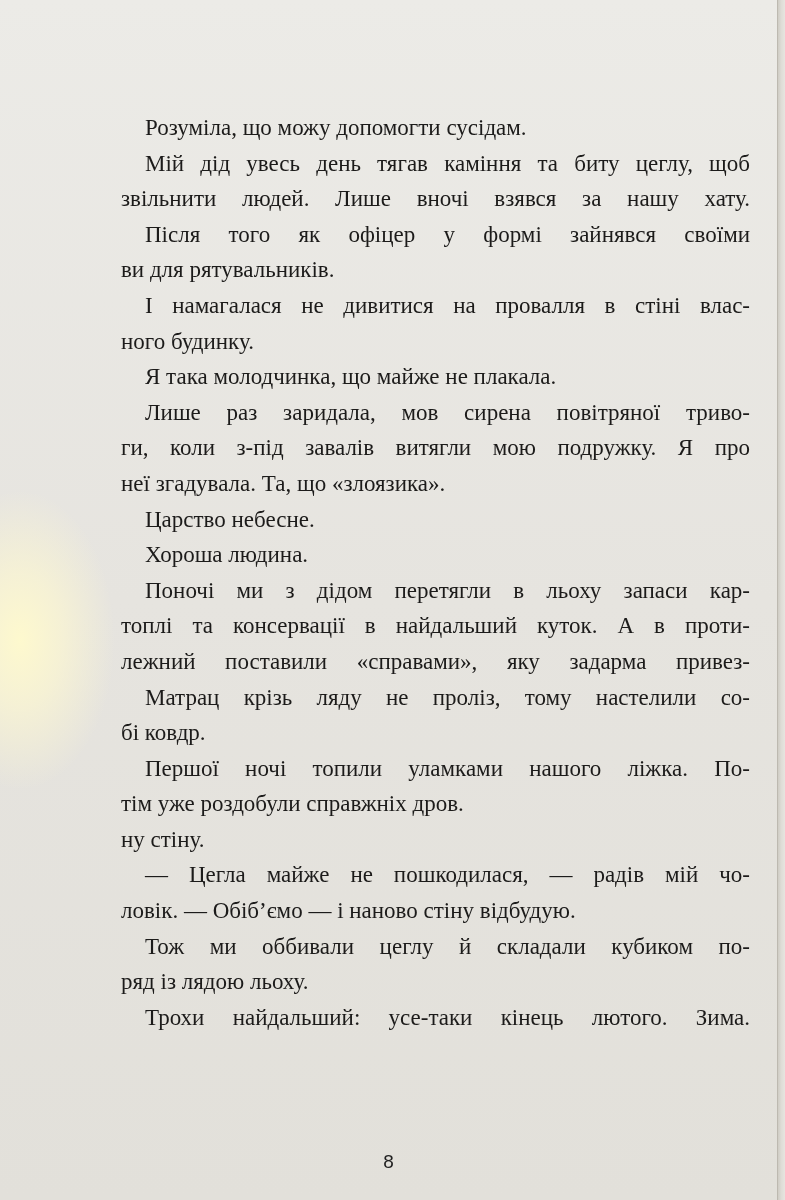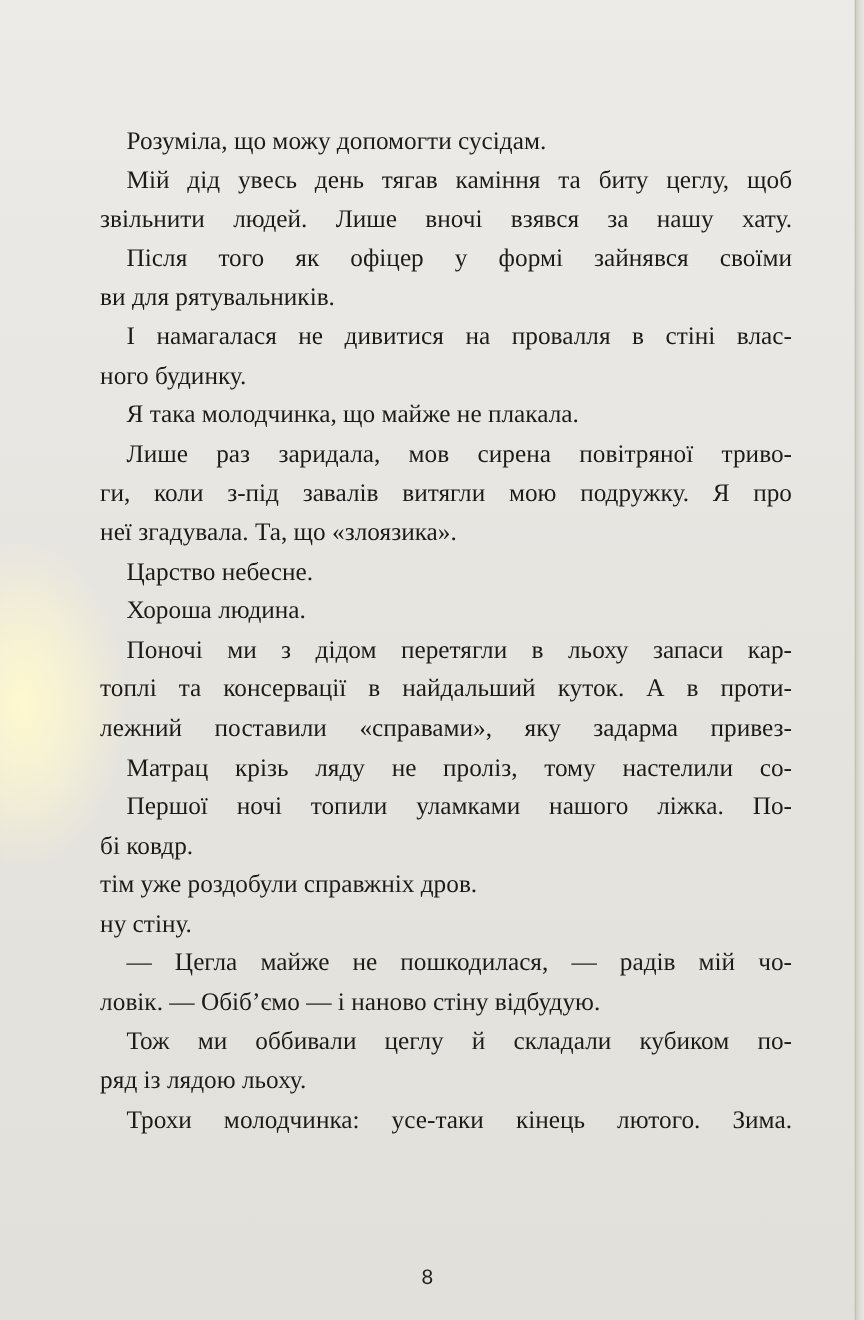--- a/index.html
+++ b/index.html
@@ -29,21 +29,21 @@
       position: absolute;
       left: 777px;
       top: 0;
       width: 8px;
       height: 1200px;
       background: linear-gradient(90deg, #cfccc4 0%, #dedcd6 40%, #e9e7e2 100%);
       border-left: 1px solid #bdb9b0;
     }
     .text-block {
       position: absolute;
-      left: 91px;
+      left: 121px;
       top: 110px;
       width: 629px;
       font-family: Liberation Serif, serif;
     }
     .line {
       position: relative;
       height: 35.6px;
       line-height: 35.6px;
       font-size: 23px;
       white-space: nowrap;
@@ -82,25 +82,25 @@
     <div class="line indent last">Я така молодчинка, що майже не плакала.</div>
     <div class="line indent">Лише раз заридала, мов сирена повітряної триво-</div>
     <div class="line">ги, коли з-під завалів витягли мою подружку. Я про</div>
     <div class="line last">неї згадувала. Та, що «злоязика».</div>
     <div class="line indent last">Царство небесне.</div>
     <div class="line indent last">Хороша людина.</div>
     <div class="line indent">Поночі ми з дідом перетягли в льоху запаси кар-</div>
     <div class="line">топлі та консервації в найдальший куток. А в проти-</div>
     <div class="line">лежний поставили «справами», яку задарма привез-</div>
     <div class="line indent">Матрац крізь ляду не проліз, тому настелили со-</div>
+    <div class="line last">бі ковдр.</div>
     <div class="line indent">Першої ночі топили уламками нашого ліжка. По-</div>
-    <div class="line last">бі ковдр.</div>
     <div class="line last">тім уже роздобули справжніх дров.</div>
     <div class="line last">ну стіну.</div>
     <div class="line indent">— Цегла майже не пошкодилася, — радів мій чо-</div>
     <div class="line last">ловік. — Обіб’ємо — і наново стіну відбудую.</div>
     <div class="line indent">Тож ми оббивали цеглу й складали кубиком по-</div>
     <div class="line last">ряд із лядою льоху.</div>
-    <div class="line indent">Трохи молодчинка: усе-таки кінець лютого. Зима.</div>
+    <div class="line indent">Трохи найдальший: усе-таки кінець лютого. Зима.</div>
   </div>
   <div class="page-number">8</div>
 </div>
 <div class="page-edge"></div>
 
 </body></html>

